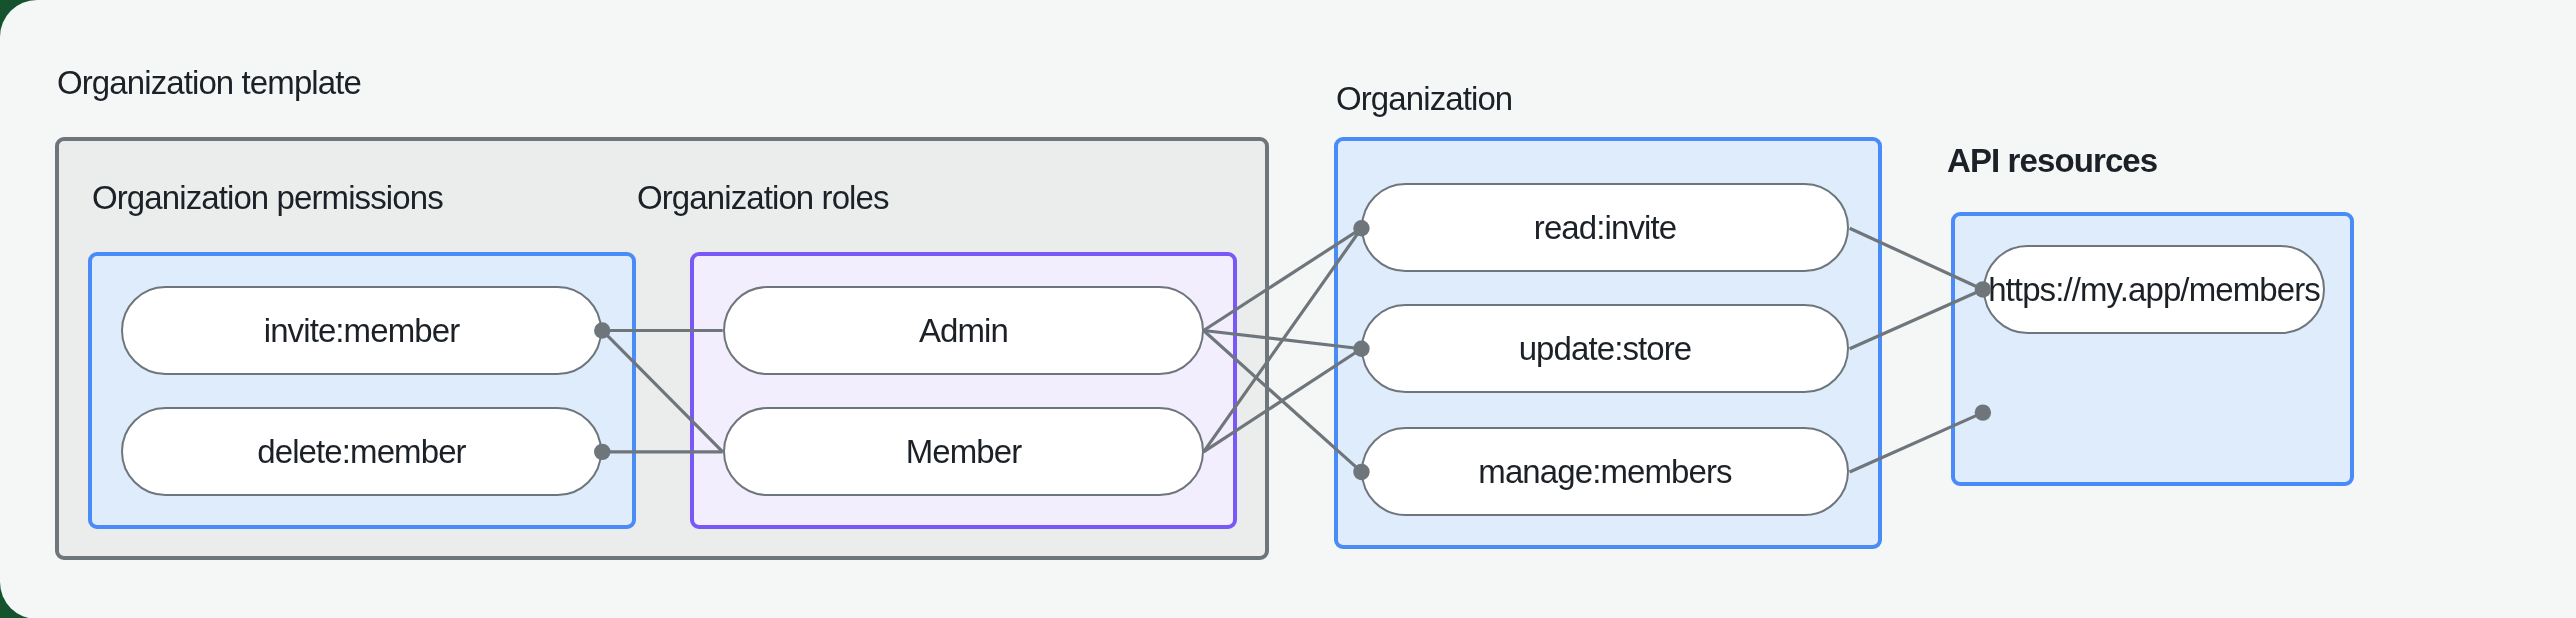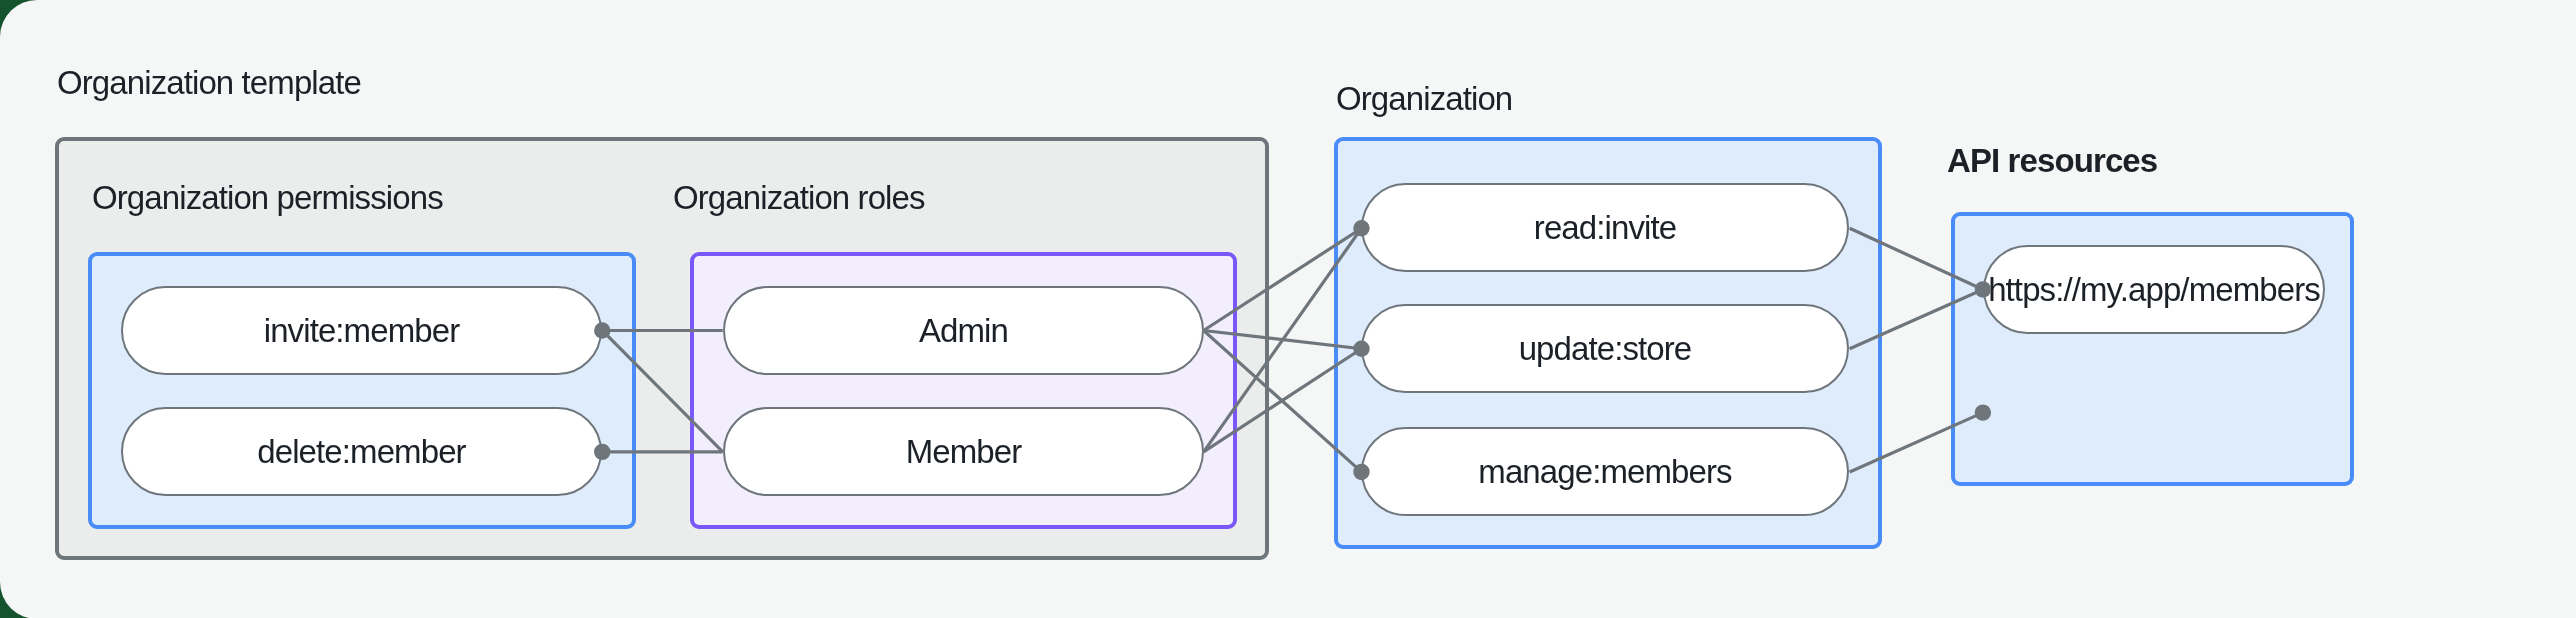--- a/index.html
+++ b/index.html
@@ -28,21 +28,21 @@
 
     <div class="lbl" style="left:57px;top:64px;">Organization template</div>
 
     <div class="groupbox gb-gray" style="left:55px;top:137px;width:1214px;height:423px;"></div>
 
     <div class="lbl" style="left:75px;top:179px;margin-left:17px;">Organization permissions</div>
     <div class="groupbox gb-blue" style="left:88px;top:252px;width:548px;height:277px;"></div>
     <div class="pill" style="left:121px;top:286px;width:481px;">invite:member</div>
     <div class="pill" style="left:121px;top:407px;width:481px;">delete:member</div>
 
-    <div class="lbl" style="left:673px;top:179px;">Organization roles</div>
+    <div class="lbl" style="left:637px;top:179px;">Organization roles</div>
     <div class="groupbox gb-purple" style="left:690px;top:252px;width:547px;height:277px;"></div>
     <div class="pill" style="left:723px;top:407px;width:481px;">Member</div>
     <div class="pill" style="left:723px;top:286px;width:481px;">Admin</div>
 
     <div class="lbl" style="left:1336px;top:80px;">Organization</div>
     <div class="groupbox gb-blue" style="left:1334px;top:137px;width:548px;height:412px;"></div>
     <div class="pill" style="left:1361px;top:183px;width:488px;">read:invite</div>
     <div class="pill" style="left:1361px;top:304px;width:488px;">update:store</div>
     <div class="pill" style="left:1361px;top:427px;width:488px;">manage:members</div>
 

